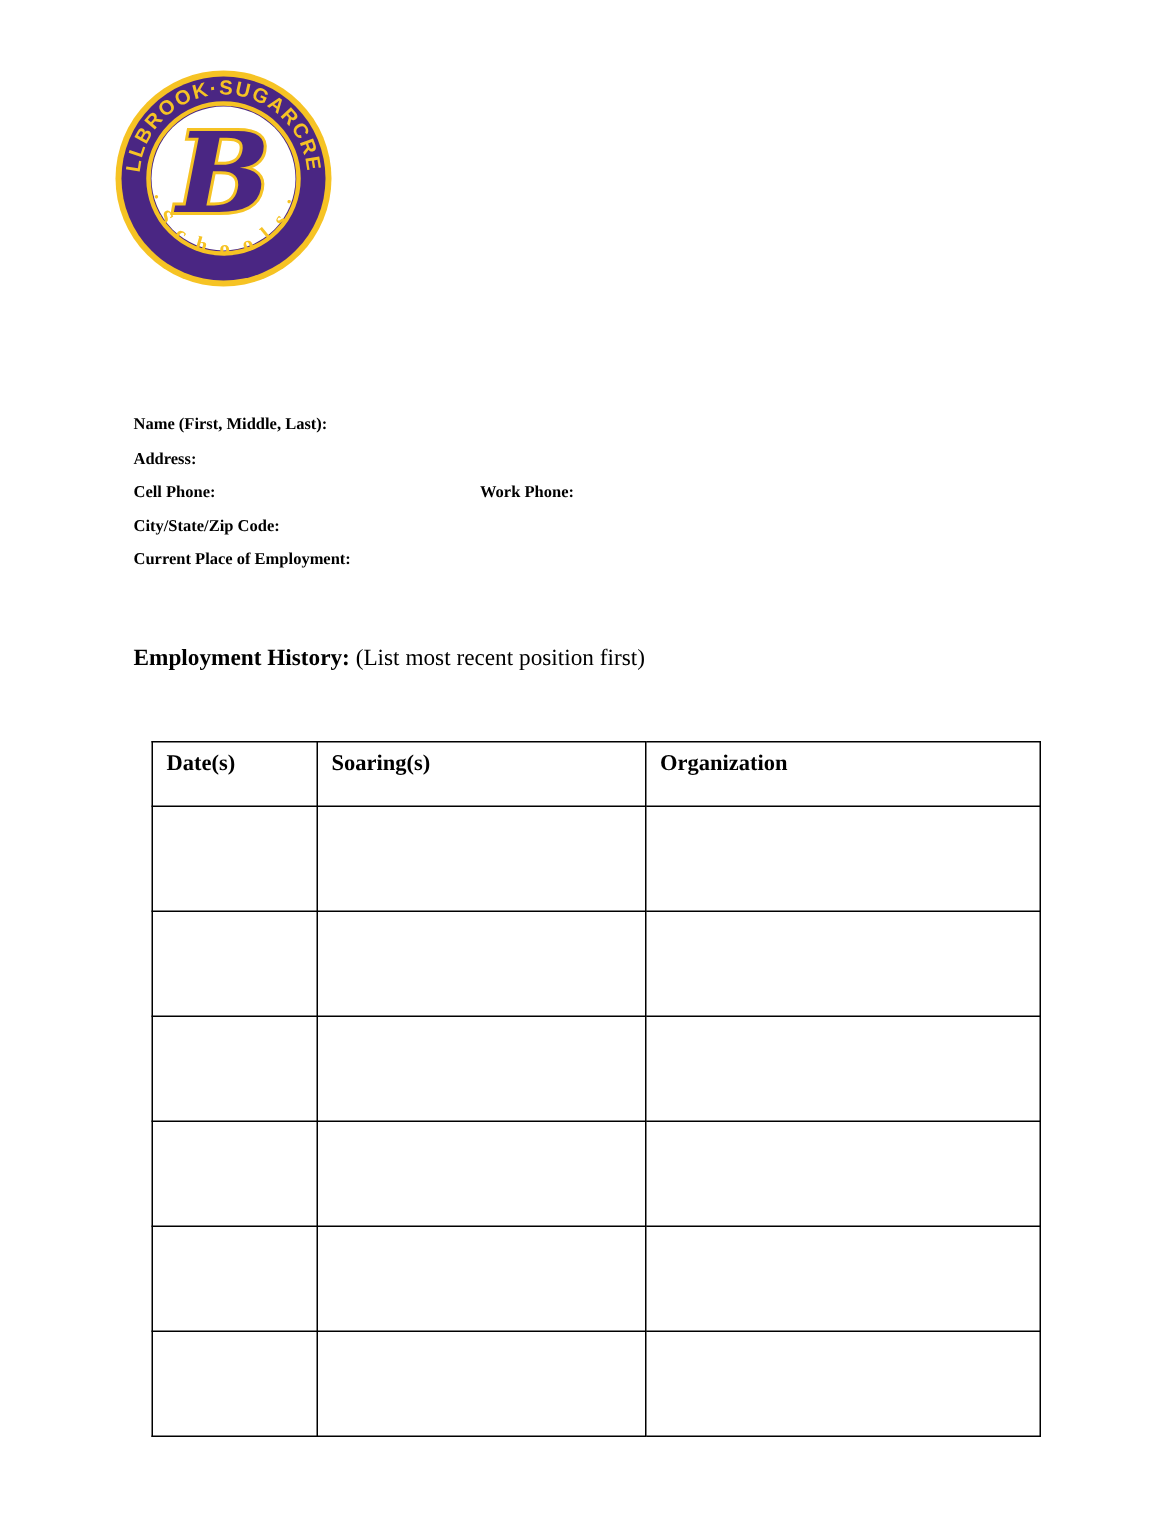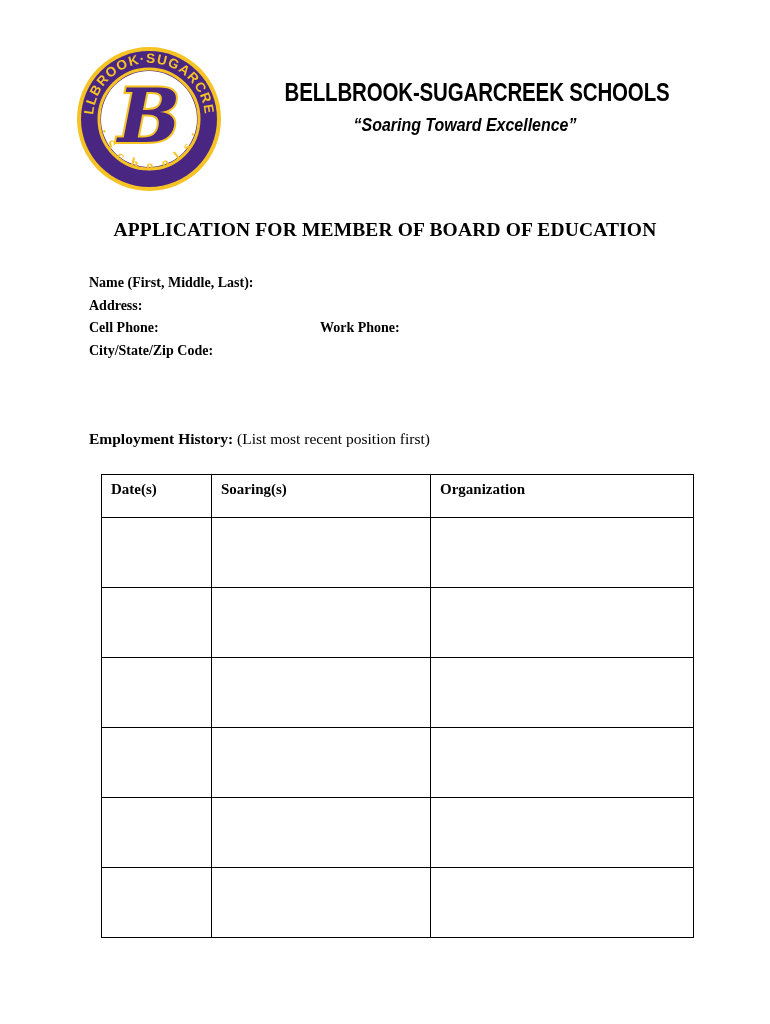--- a/index.html
+++ b/index.html
@@ -89,21 +89,21 @@
   .fields {
     position: absolute;
     left: 89px;
     top: 272px;
     width: 600px;
   }
   .field-row {
     position: relative;
     height: 22.5px;
     font-weight: bold;
-    font-size: 14px;
+    font-size: 11px;
     line-height: 22.5px;
     white-space: nowrap;
   }
   .field-row .secondary {
     position: absolute;
     left: 231px;
     top: 0;
     font-weight: bold;
   }
 
@@ -116,21 +116,21 @@
     line-height: 22px;
     white-space: nowrap;
   }
   .emp-heading .strong { font-weight: bold; }
   .emp-heading .note { font-weight: normal; }
 
   
   .emp-table-wrap {
     position: absolute;
     left: 89px;
-    top: 474px;
+    top: 494px;
     width: 592px;
     padding-left: 12px;
   }
   table.emp-table {
     border-collapse: collapse;
     width: 592px;
     table-layout: fixed;
   }
   table.emp-table td, table.emp-table th {
     border: 1.1px solid #000000;
@@ -180,42 +180,40 @@
         <text font-family="'Liberation Serif', serif" font-weight="bold" font-size="14" fill="#F6C324" letter-spacing="3.2">
           <textPath href="#arcBottom" startOffset="50%" text-anchor="middle">·  S c h o o l s  ·</textPath>
         </text>
 
         <g transform="translate(75,78)">
           <text x="0" y="0" text-anchor="middle" dominant-baseline="middle" font-family="'DejaVu Serif', serif" font-weight="bold" font-style="italic" font-size="74" fill="#4A2683" stroke="#F6C324" stroke-width="4" paint-order="stroke fill">B</text>
         </g>
       </svg>
     </div>
 
-    <div class="header-text">
-      <div class="school-name">BELLBROOK-SUGARCREEK SCHOOLS</div>
-      <div class="tagline">“Soaring Toward Excellence”</div>
-    </div>
-
-  </div>
-
-  <div class="doc-title">APPLICATION FOR MEMBER OF BOARD OF EDUCATION</div>
+
+  </div>
+
 
   <div class="fields">
     <div class="field-row">
       <span>Name (First, Middle, Last):</span>
     </div>
     <div class="field-row">
       <span>Address:</span>
     </div>
     <div class="field-row">
       <span>Cell Phone:</span>
       <span class="secondary">Work Phone:</span>
     </div>
     <div class="field-row">
       <span>City/State/Zip Code:</span>
+    </div>
+    <div class="field-row">
+      <span>Current Place of Employment:</span>
     </div>
   </div>
 
   <div class="emp-heading">
     <span class="strong">Employment History:</span><span class="note"> (List most recent position first)</span>
   </div>
 
   <div class="emp-table-wrap">
     <table class="emp-table">
       <colgroup>

